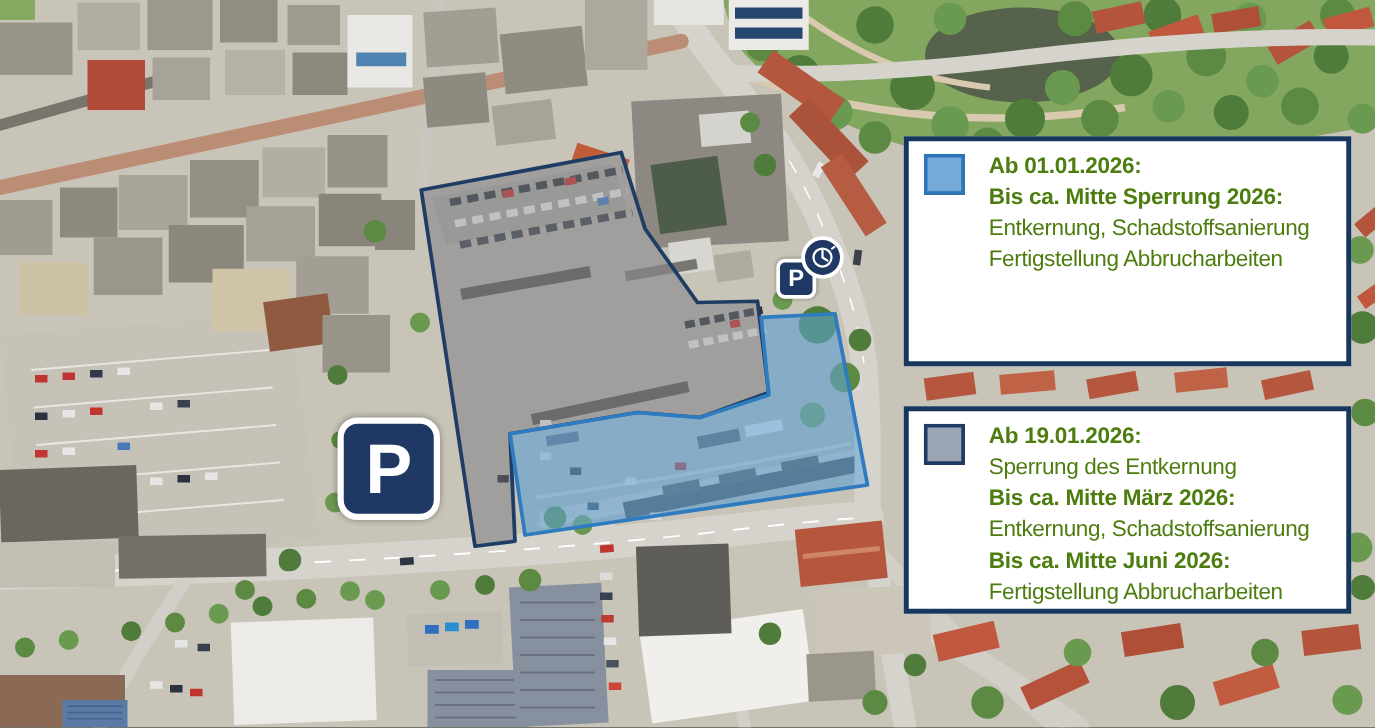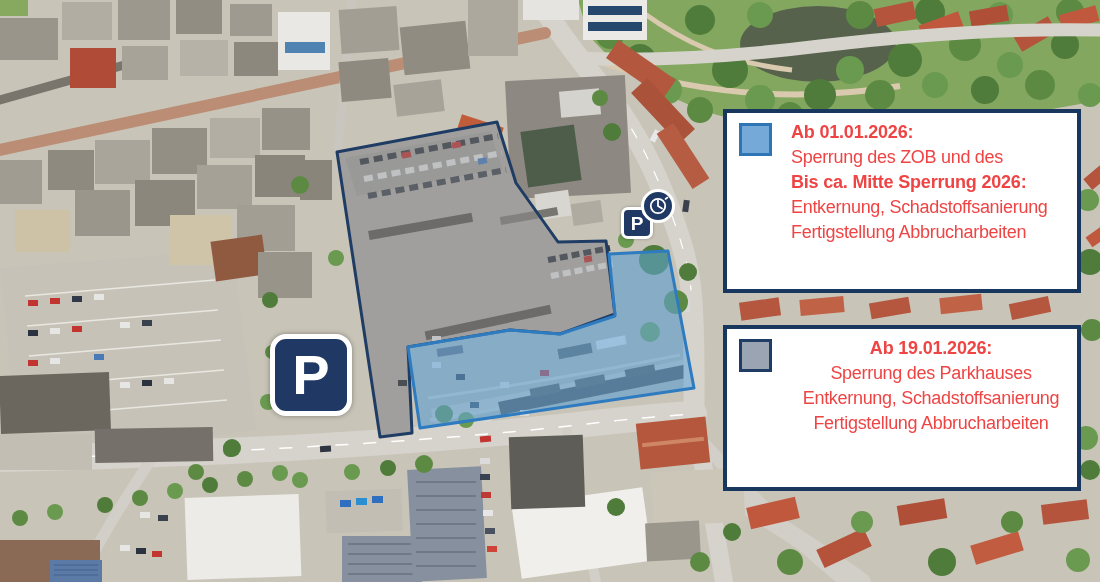--- a/index.html
+++ b/index.html
@@ -22,25 +22,25 @@
     background:#1f3864;border:3px solid #ffffff;border-radius:7px;
     display:flex;align-items:center;justify-content:center;
     color:#ffffff;font-weight:bold;font-size:19px;line-height:1;
     box-shadow:0 0 3px rgba(0,0,0,.3);z-index:5;
   }
   .clock-badge{position:absolute;left:640px;top:188px;z-index:6;}
 
   
   .info-box{
     position:absolute;left:723px;width:358px;background:#ffffff;
-    border:4px solid #17375e;box-sizing:border-box;color:#ef4444;
+    border:4px solid #17375e;box-sizing:border-box;color:#4d7c0f;
     z-index:10;overflow:hidden;
   }
   #info-box-zob{top:109px;height:184px;}
-  #info-box-parkhaus{top:325px;height:166px;text-align:center;}
+  #info-box-parkhaus{top:325px;height:166px;}
   .box-inner{position:relative;padding:7px 6px 6px 64px;}
   .swatch{position:absolute;left:12px;top:10px;}
   .line{font-size:18px;line-height:25px;letter-spacing:-0.3px;white-space:nowrap;}
   .line.bold{font-weight:700;letter-spacing:-0.2px;}
 </style>
 </head>
 <body>
 
 <div class="stage">
 
@@ -349,35 +349,36 @@
     <path d="M25.5,11 l2,-1.5" stroke="#ffffff" stroke-width="1.6" stroke-linecap="round"></path>
   </svg>
 
   <div class="info-box" id="info-box-zob">
     <div class="box-inner">
       <svg class="swatch" width="33" height="33" viewBox="0 0 33 33">
         <rect x="1.5" y="1.5" width="30" height="30" stroke-width="3" fill="#74a9d8" stroke="#2e75b6"></rect>
       </svg>
       <div>
         <div class="line bold">Ab 01.01.2026:</div>
-        <div class="line">Sperrung des ZOB und des</div>
         <div class="line bold">Bis ca. Mitte Sperrung 2026:</div>
         <div class="line">Entkernung, Schadstoffsanierung</div>
         <div class="line">Fertigstellung Abbrucharbeiten</div>
       </div>
     </div>
   </div>
 
   <div class="info-box" id="info-box-parkhaus">
     <div class="box-inner">
       <svg class="swatch" width="33" height="33" viewBox="0 0 33 33">
         <rect x="1.5" y="1.5" width="30" height="30" stroke-width="3" fill="#9aa4b2" stroke="#1f3c64"></rect>
       </svg>
       <div>
         <div class="line bold">Ab 19.01.2026:</div>
-        <div class="line">Sperrung des Parkhauses</div>
+        <div class="line">Sperrung des Entkernung</div>
+        <div class="line bold">Bis ca. Mitte März 2026:</div>
         <div class="line">Entkernung, Schadstoffsanierung</div>
+        <div class="line bold">Bis ca. Mitte Juni 2026:</div>
         <div class="line">Fertigstellung Abbrucharbeiten</div>
       </div>
     </div>
   </div>
 
 </div>
 
 </body></html>

